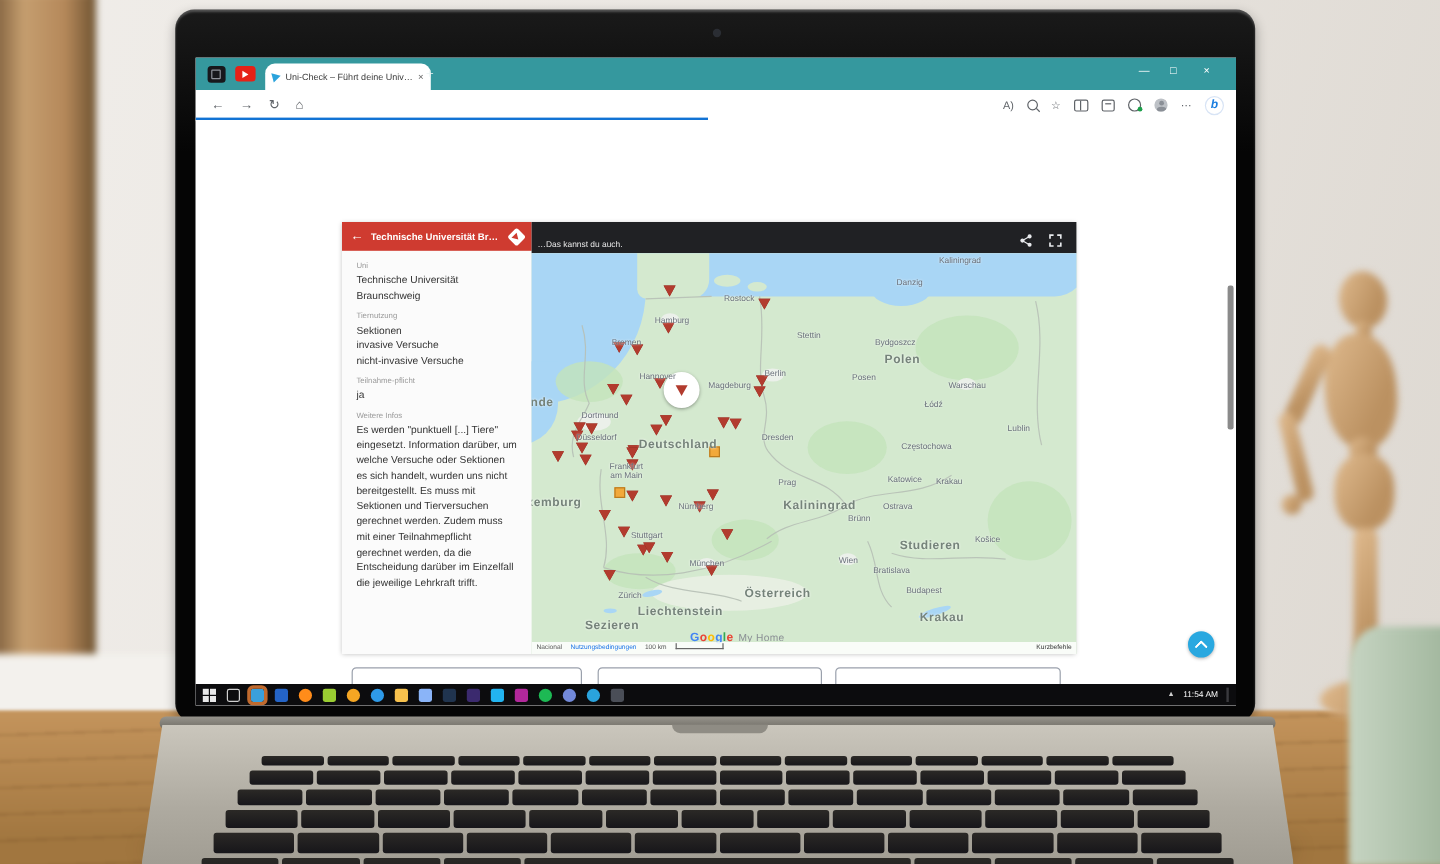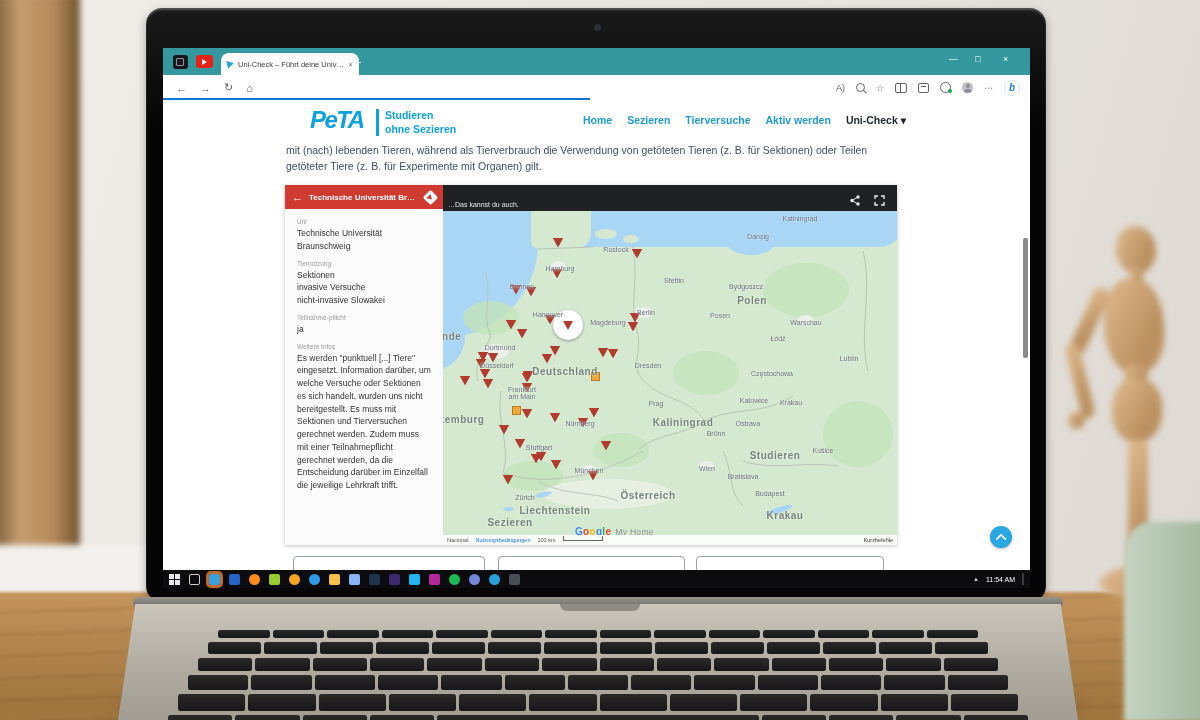--- a/index.html
+++ b/index.html
@@ -194,51 +194,35 @@
         <span class="tb-ico avatar">
             <span class="badge"></span>
           </span>
         <span class="tb-ico">⋯</span>
         <span class="tb-ico bing">b</span>
       </div>
     </div>
     <div class="abs" id="progress"></div>
 
     <div class="abs" id="content">
-      <div id="site-header">
-        <span id="logo">PeTA</span>
-        <span id="logo-divider"></span>
-        <div id="taglines">
-          <div>Studieren</div>
-          <div>ohne Sezieren</div>
-        </div>
-        <div id="main-nav">
-            <div class="nav-item">Home</div>
-            <div class="nav-item">Sezieren</div>
-            <div class="nav-item">Tierversuche</div>
-            <div class="nav-item">Aktiv werden</div>
-            <div class="nav-item active">Uni-Check ▾</div>
-          </div>
-      </div>
-      <div id="paragraph">mit (nach) lebenden Tieren, während als Tierverbrauch die Verwendung von getöteten Tieren (z. B. für Sektionen) oder Teilen getöteter Tiere (z. B. für Experimente mit Organen) gilt.</div>
 
       <div id="map-widget">
         <div id="panel">
           <div id="panel-header">
             <span id="panel-back">←</span>
             <span id="panel-title">Technische Universität Braunsc…</span>
             <span id="panel-dir"></span>
           </div>
           <div id="panel-body">
               <div class="f-label">Uni</div>
               <div class="f-value">Technische Universität Braunschweig</div>
               <div class="f-label">Tiernutzung</div>
               <div class="f-value">Sektionen</div>
               <div class="f-value">invasive Versuche</div>
-              <div class="f-value">nicht-invasive Slowakei</div>
+              <div class="f-value">nicht-invasive Versuche</div>
               <div class="f-label">Teilnahme-pflicht</div>
               <div class="f-value">ja</div>
               <div class="f-label">Weitere Infos</div>
               <div class="f-text">Es werden "punktuell [...] Tiere" eingesetzt. Information darüber, um welche Versuche oder Sektionen es sich handelt, wurden uns nicht bereitgestellt. Es muss mit Sektionen und Tierversuchen gerechnet werden. Zudem muss mit einer Teilnahmepflicht gerechnet werden, da die Entscheidung darüber im Einzelfall die jeweilige Lehrkraft trifft.</div>
             </div>
         </div>
         <div id="map-col">
           <div id="map-darkbar">
             <span id="map-bar-text">…Das kannst du auch.</span>
             <span id="map-bar-icons">
@@ -342,21 +326,21 @@
                 <i></i>
               </div>
               <div class="m-orange" style="left: 147.5px; top: 160.5px;"></div>
               <div class="m-orange" style="left: 68.5px; top: 194.5px;"></div>
               <div class="lbl-country" style="left: -13px; top: 125px;">Niederlande</div>
               <div class="lbl-country" style="left: 122px; top: 160px;">Deutschland</div>
               <div class="lbl-country" style="left: 12px; top: 208px;">Luxemburg</div>
               <div class="lbl-country" style="left: 240px; top: 211px;">Kaliningrad</div>
               <div class="lbl-country" style="left: 309px; top: 89px;">Polen</div>
               <div class="lbl-country" style="left: 67px; top: 311px;">Sezieren</div>
-              <div class="lbl-country" style="left: 112px; top: 299px;">Liechtenstein</div>
+              <div class="lbl-country" style="left: 124px; top: 299px;">Liechtenstein</div>
               <div class="lbl-country" style="left: 205px; top: 284px;">Österreich</div>
               <div class="lbl-country" style="left: 332px; top: 244px;">Studieren</div>
               <div class="lbl-country" style="left: 342px; top: 304px;">Krakau</div>
               <div class="lbl-city" style="left: 117px; top: 57px;">Hamburg</div>
               <div class="lbl-city" style="left: 203px; top: 101px;">Berlin</div>
               <div class="lbl-city" style="left: 105px; top: 103px;">Hannover</div>
               <div class="lbl-city" style="left: 79px; top: 75px;">Bremen</div>
               <div class="lbl-city" style="left: 173px; top: 38px;">Rostock</div>
               <div class="lbl-city" style="left: 165px; top: 111px;">Magdeburg</div>
               <div class="lbl-city" style="left: 205px; top: 154px;">Dresden</div>

